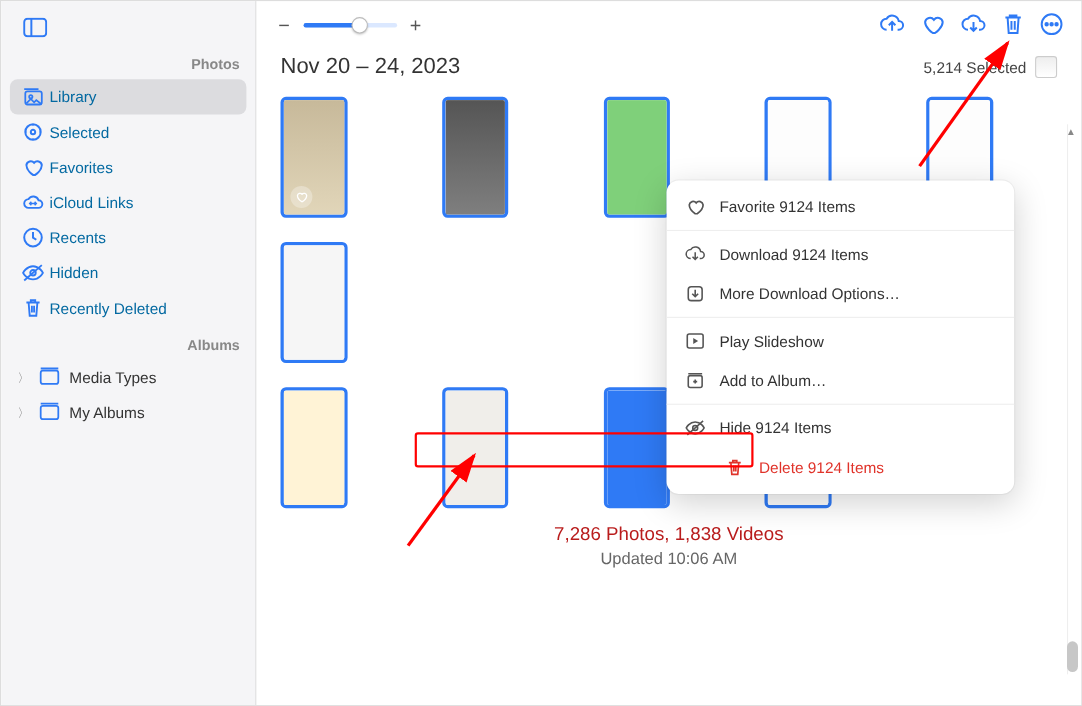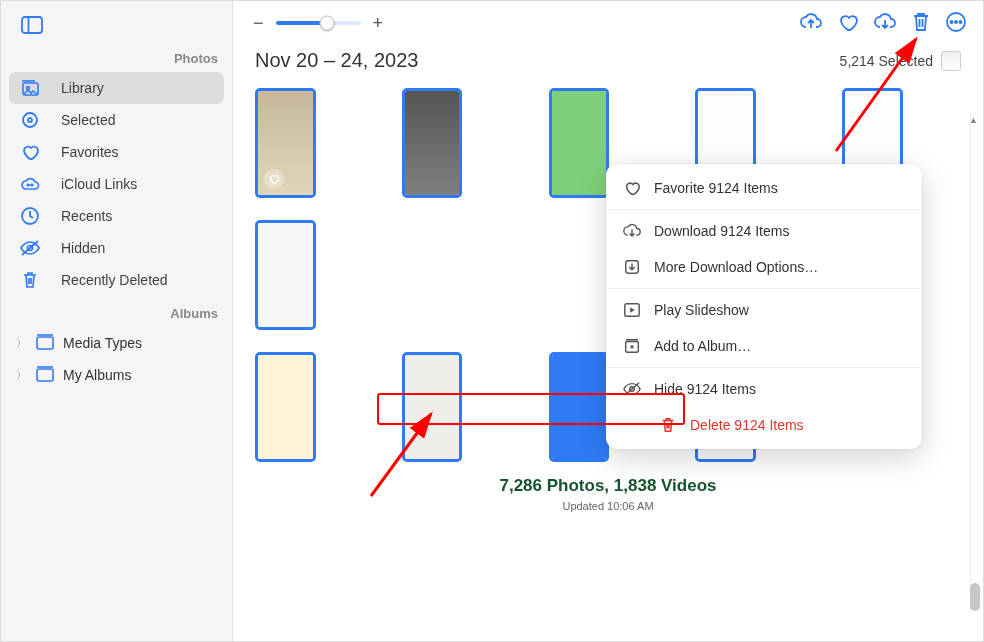--- a/index.html
+++ b/index.html
@@ -3,21 +3,21 @@
 <meta charset="utf-8">
 <style>
   * { box-sizing: border-box; margin: 0; padding: 0; }
   body { font-family: -apple-system, BlinkMacSystemFont, "Segoe UI", sans-serif; font-size: 14px; color: #333; background: #fff; }
   .app { display: flex; width: 984px; height: 642px; border: 1px solid #ddd; position: relative; overflow: hidden; }
   
   .sidebar { width: 232px; background: #f5f5f7; border-right: 1px solid #e0e0e0; padding: 10px 8px; text-align: right; }
   .sidebar-top { height: 30px; display:flex; align-items:center; }
   .sidebar-top svg { margin-left: 12px; }
   .section-title { color: #888; font-size: 13px; font-weight: 600; margin: 10px 6px 6px 6px; }
-  .nav-item { display: flex; align-items: center; height: 32px; padding: 0 10px; border-radius: 7px; cursor: pointer; gap: 20px; color: #404040; }
+  .nav-item { display: flex; align-items: center; height: 32px; padding: 0 10px; border-radius: 7px; cursor: pointer; gap: 4px; color: #0369a1; }
   .nav-item.selected { background: #dcdcdf; }
   .nav-item .icon { width: 22px; height: 22px; display: flex; align-items: center; justify-content: center; }
   .album-item { display: flex; align-items: center; height: 32px; padding: 0 4px; gap: 8px; cursor: pointer; }
   .chevron { width: 14px; color: #888; font-size: 11px; }
   
   .main { flex: 1; display: flex; flex-direction: column; position: relative; }
   .toolbar { height: 44px; display: flex; align-items: center; padding: 0 16px; gap: 10px; }
   .toolbar .left { display: flex; align-items: center; gap: 10px; flex: 0 0 auto; }
   .toolbar .spacer { flex: 1; }
   .toolbar .right { display: flex; align-items: center; gap: 14px; }
@@ -44,22 +44,22 @@
   .ph.r2c1 .ph-inner { background:#f6f6f6;} 
   .ph.r2c4 .ph-inner { background:linear-gradient(#6a8a6a,#405040);} 
   .ph.r2c5 .ph-inner { background:#fdfdfd;} 
   .ph.r3c1 .ph-inner { background:#fff3d6;} 
   .ph.r3c2 .ph-inner { background:#f0eeea;} 
   .ph.r3c3 .ph-inner { background:#2f7af5;} 
   .ph.r3c4 .ph-inner { background:#fdfdfd;}
   .grid .ph { height:110px;}
   .grid { margin-top: 4px; }
   .footer { text-align:center; padding: 14px 0 26px 0; }
-  .footer .line1 { font-size: 17px; font-weight:700; color:#14532d;}
-  .footer .line2 { font-size: 11px; color:#666; margin-top:4px;}
+  .footer .line1 { font-size: 17px; font-weight:400; color:#b91c1c;}
+  .footer .line2 { font-size: 15px; color:#666; margin-top:4px;}
   
   .context-menu { position:absolute; left:373px; top:163px; width:316px; background:#fff; border-radius:11px; box-shadow: 0 8px 30px rgba(0,0,0,0.18), 0 0 0 1px rgba(0,0,0,0.04); padding: 6px 0; z-index: 50; }
   .menu-item { display:flex; align-items:center; height:36px; padding: 0 16px; gap:12px; font-size:14px; cursor:pointer; color:#333;}
   .menu-item .micon { width:20px; height:20px; display:flex; align-items:center; justify-content:center; color:#555;}
   .menu-divider { height:1px; background:#eee; margin: 3px 0;}
   .menu-item.danger { color:#e0332a;margin-left:36px; }
   .menu-item.danger .micon { color:#e0332a; }
   .delete-highlight { position:absolute; left:376px; top:392px; width:308px; height:32px; border:2.5px solid #ff0000; border-radius:3px; z-index:60; pointer-events:none;}
   
   .arrow { position:absolute; z-index:70; pointer-events:none;}

